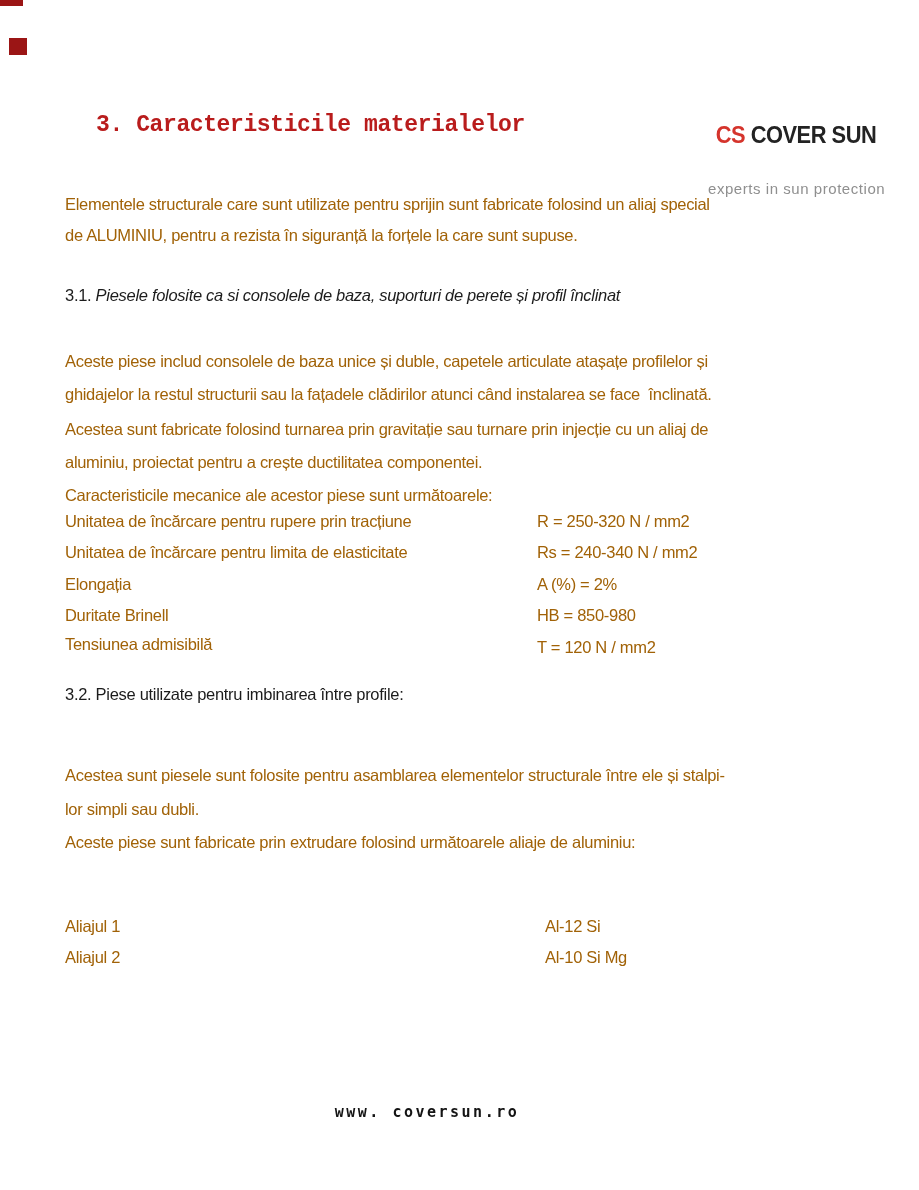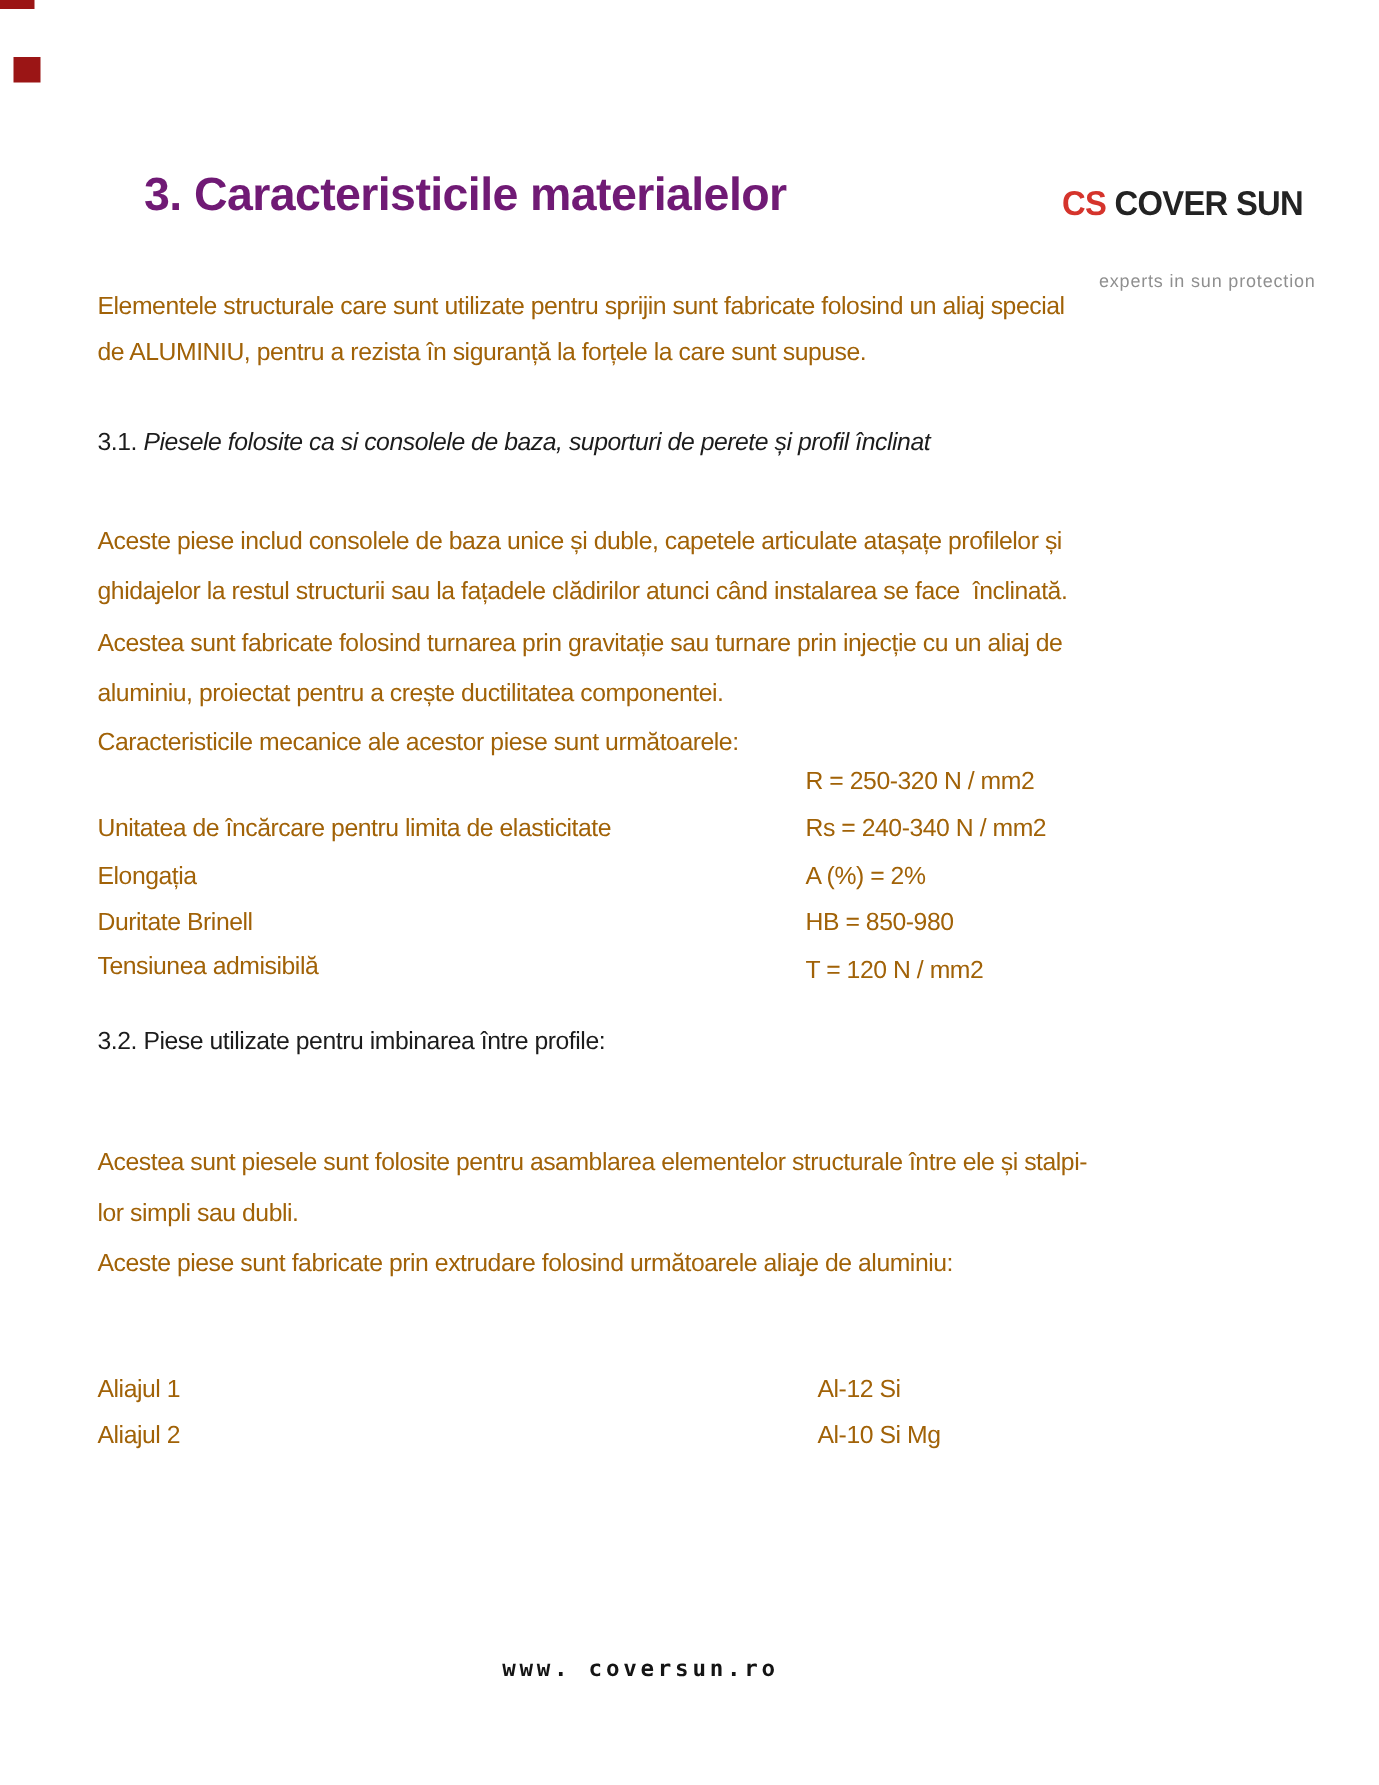--- a/index.html
+++ b/index.html
@@ -12,39 +12,40 @@
     color: #1c1c1c;
     overflow: hidden;
   }
   .abs { position: absolute; white-space: pre; }
   .body-text {
     font-size: 16.5px;
     letter-spacing: -0.3px;
     color: #a16207;
   }
   .doc-title {
-    font-size: 31px;
+    font-size: 23px;
     font-weight: bold;
     letter-spacing: -0.4px;
-    color: #701a75;
+    color: #b91c1c;
+    font-family: Liberation Mono, monospace;
   }
   .sec-heading { font-size: 16.5px; letter-spacing: -0.3px; }
   .italic { font-style: italic; margin-top: 20px; }
   
   #logo { left: 708px; top: 92px; text-align: right; line-height: 1; }
   #logo .logo-main {
     font-size: 23px;
     font-weight: bold;
     letter-spacing: -0.5px;
     transform: scaleX(0.95);
     transform-origin: left top;
     white-space: pre;
   }
   #logo .logo-tagline {
-    font-size: 12px;
+    font-size: 15px;
     letter-spacing: 0.55px;
     margin-top: 2px;
     white-space: pre;
   }
   
   .corner-mark { position: absolute; }
   
   .footer-url {
     font-family: "DejaVu Sans Mono", monospace;
     font-size: 15px;
@@ -72,20 +73,21 @@
   <div class="abs body-text" style="left:65px; top:226px;">de ALUMINIU, pentru a rezista în siguranță la forțele la care sunt supuse.</div>
 
   <div class="abs sec-heading" style="left:65px; top:286px;"><span>3.1. </span><span class="italic">Piesele folosite ca si consolele de baza, suporturi de perete și profil înclinat</span></div>
 
   <div class="abs body-text" style="left:65px; top:352px;">Aceste piese includ consolele de baza unice și duble, capetele articulate atașațe profilelor și</div>
   <div class="abs body-text" style="left:65px; top:385px;">ghidajelor la restul structurii sau la fațadele clădirilor atunci când instalarea se face  înclinată.</div>
   <div class="abs body-text" style="left:65px; top:453px;">aluminiu, proiectat pentru a crește ductilitatea componentei.</div>
   <div class="abs body-text" style="left:65px; top:420px;">Acestea sunt fabricate folosind turnarea prin gravitație sau turnare prin injecție cu un aliaj de</div>
   <div class="abs body-text" style="left:65px; top:486px;">Caracteristicile mecanice ale acestor piese sunt următoarele:</div>
 
+  <div class="abs body-text" style="left:65px;  top:512px;">Unitatea de încărcare pentru rupere prin tracțiune</div>
   <div class="abs body-text" style="left:537px; top:512px;">R = 250-320 N / mm2</div>
 
   <div class="abs body-text" style="left:65px;  top:543px;">Unitatea de încărcare pentru limita de elasticitate</div>
   <div class="abs body-text" style="left:537px; top:543px;">Rs = 240-340 N / mm2</div>
 
   <div class="abs body-text" style="left:65px;  top:575px;">Elongația</div>
   <div class="abs body-text" style="left:537px; top:575px;">A (%) = 2%</div>
 
   <div class="abs body-text" style="left:65px;  top:606px;">Duritate Brinell</div>
   <div class="abs body-text" style="left:537px; top:606px;">HB = 850-980</div>

